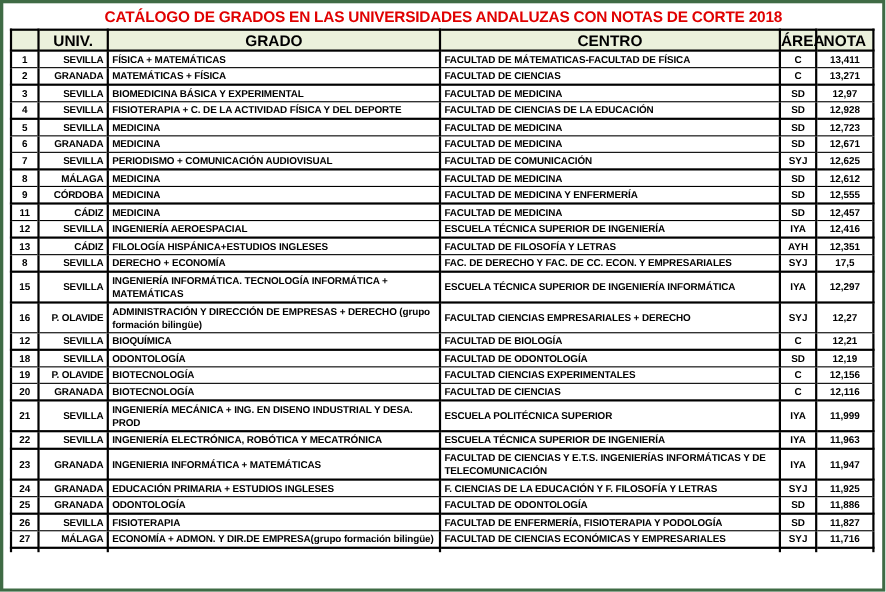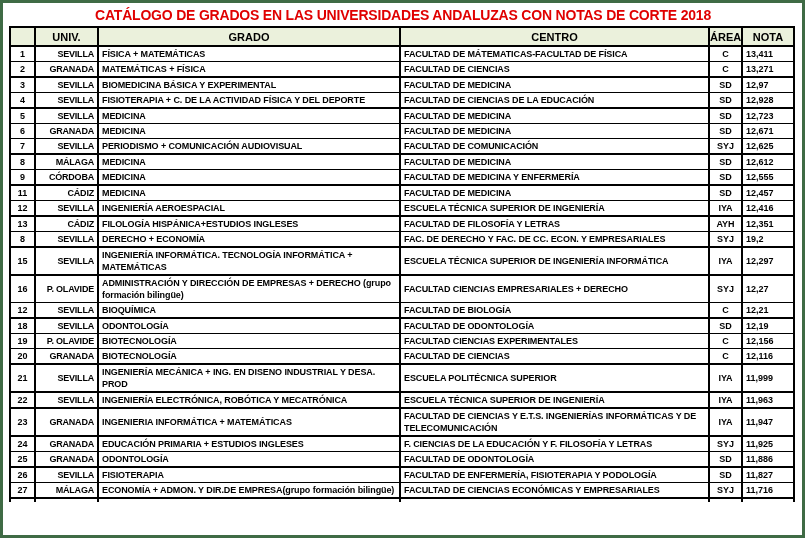--- a/index.html
+++ b/index.html
@@ -29,21 +29,21 @@
   }
   table.catalog {
     border-collapse: collapse;
     table-layout: fixed;
     width: 784px;
   }
   table.catalog th {
     box-sizing: border-box;
     background: var(--header-bg, #ebf1dc);
     border: 2px solid #000;
-    font-size: 11px;
+    font-size: 14px;
     font-weight: bold;
     height: 19px;
     padding: 0;
     text-align: center;
     color: #000;
   }
   table.catalog td {
     box-sizing: border-box;
     border-left: 2px solid #000;
     border-right: 2px solid #000;
@@ -56,21 +56,21 @@
     padding: 1px 3px;
     vertical-align: middle;
     overflow: hidden;
   }
   tr.thick td { border-bottom: 2px solid #000; }
   td.c-num   { text-align: center; font-size: 9px;  padding: 1px 0; }
   td.c-univ  { text-align: right; font-size: 8.5px; padding: 1px 0; letter-spacing: -0.2px; }
   td.c-grado { text-align: left; letter-spacing: -0.1px; margin-top: 20px; }
   td.c-centro{ text-align: left; letter-spacing: -0.1px; }
   td.c-area  { text-align: center; font-size: 8px;  padding: 1px 0; }
-  td.c-nota  { text-align: left; font-size: 10.5px; padding: 1px 0; }
+  td.c-nota  { text-align: center; font-size: 10.5px; padding: 1px 0; }
   tr.sliver td {
     height: 4px;
     padding: 0;
     border-top: 0;
     border-bottom: 0;
   }
 </style>
 </head>
 <body>
 
@@ -192,21 +192,21 @@
           <td class="c-centro">FACULTAD DE FILOSOFÍA Y LETRAS</td>
           <td class="c-area">AYH</td>
           <td class="c-nota">12,351</td>
         </tr>
         <tr class="thick">
           <td class="c-num">8</td>
           <td class="c-univ">SEVILLA</td>
           <td class="c-grado">DERECHO + ECONOMÍA</td>
           <td class="c-centro">FAC.  DE DERECHO Y FAC.  DE CC. ECON. Y EMPRESARIALES</td>
           <td class="c-area">SYJ</td>
-          <td class="c-nota">19,2</td>
+          <td class="c-nota">17,5</td>
         </tr>
         <tr class="thick">
           <td class="c-num">15</td>
           <td class="c-univ">SEVILLA</td>
           <td class="c-grado">INGENIERÍA INFORMÁTICA. TECNOLOGÍA INFORMÁTICA + MATEMÁTICAS</td>
           <td class="c-centro">ESCUELA TÉCNICA SUPERIOR DE INGENIERÍA INFORMÁTICA</td>
           <td class="c-area">IYA</td>
           <td class="c-nota">12,297</td>
         </tr>
         <tr>

